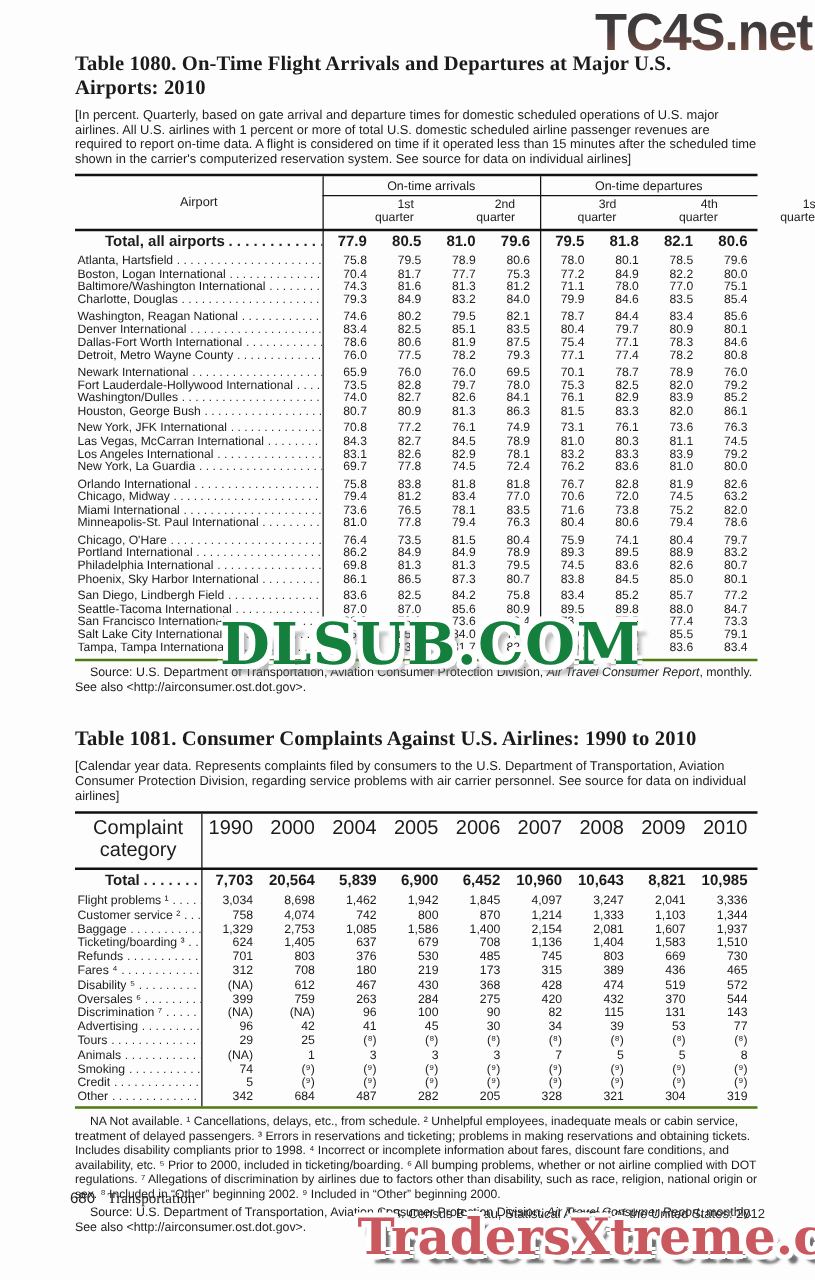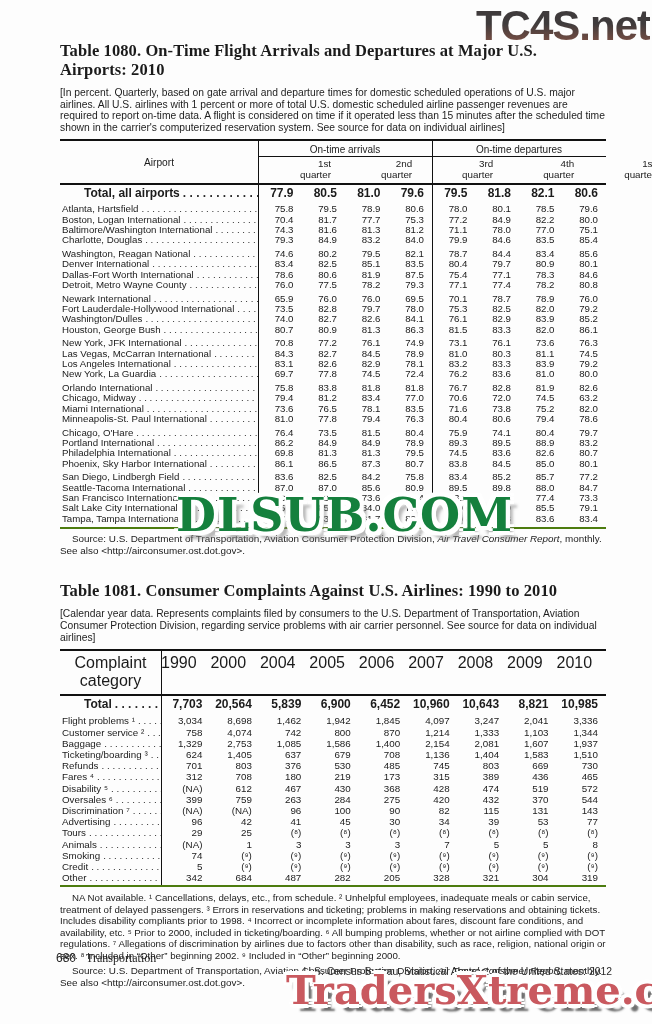--- a/index.html
+++ b/index.html
@@ -38,21 +38,21 @@
   .total-row{font-weight:bold;height:13.5px;line-height:13.5px;font-size:12px;margin:2px 0;}
   .total-row .label-cell{padding-left:24px;}
   .grp{margin-top:3.5px;}
   .body80{padding-bottom:3px;}
   .body81{padding-bottom:2px;}
 
   
   .t-header81{display:grid;grid-template-columns:101px repeat(9,1fr);border-bottom:2px solid #111;
               font-size:16px;padding:3px 0 4px;}
   .cat-h{text-align:center;}
-  .year-h{padding-right:8px;}
+  .year-h{text-align:right;padding-right:8px;}
   .total81{margin:2.5px 0 3.5px;}
 
   .source{font-size:9.9px;line-height:1.18;margin:4px 0 0;text-indent:12px;}
   .footnotes{font-size:9.7px;line-height:11.5px;margin:5px 0 0;text-indent:12px;}
 
   
   .page-num{position:absolute;left:56px;top:951px;font-size:12px;color:#222;}
   .page-num .sec{margin-left:10px;font-family:Liberation Serif, serif;}
   .census-credit{position:absolute;right:40px;top:966px;font-size:10.4px;color:#2b2b2b;}
 

